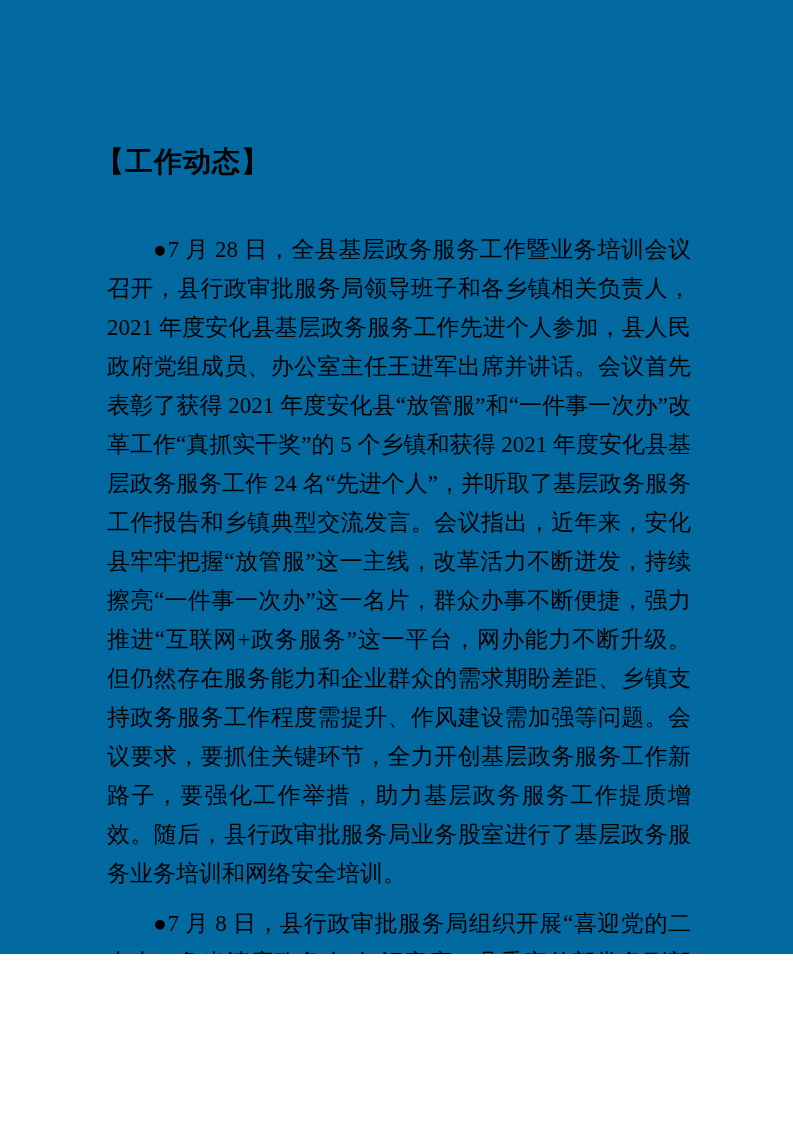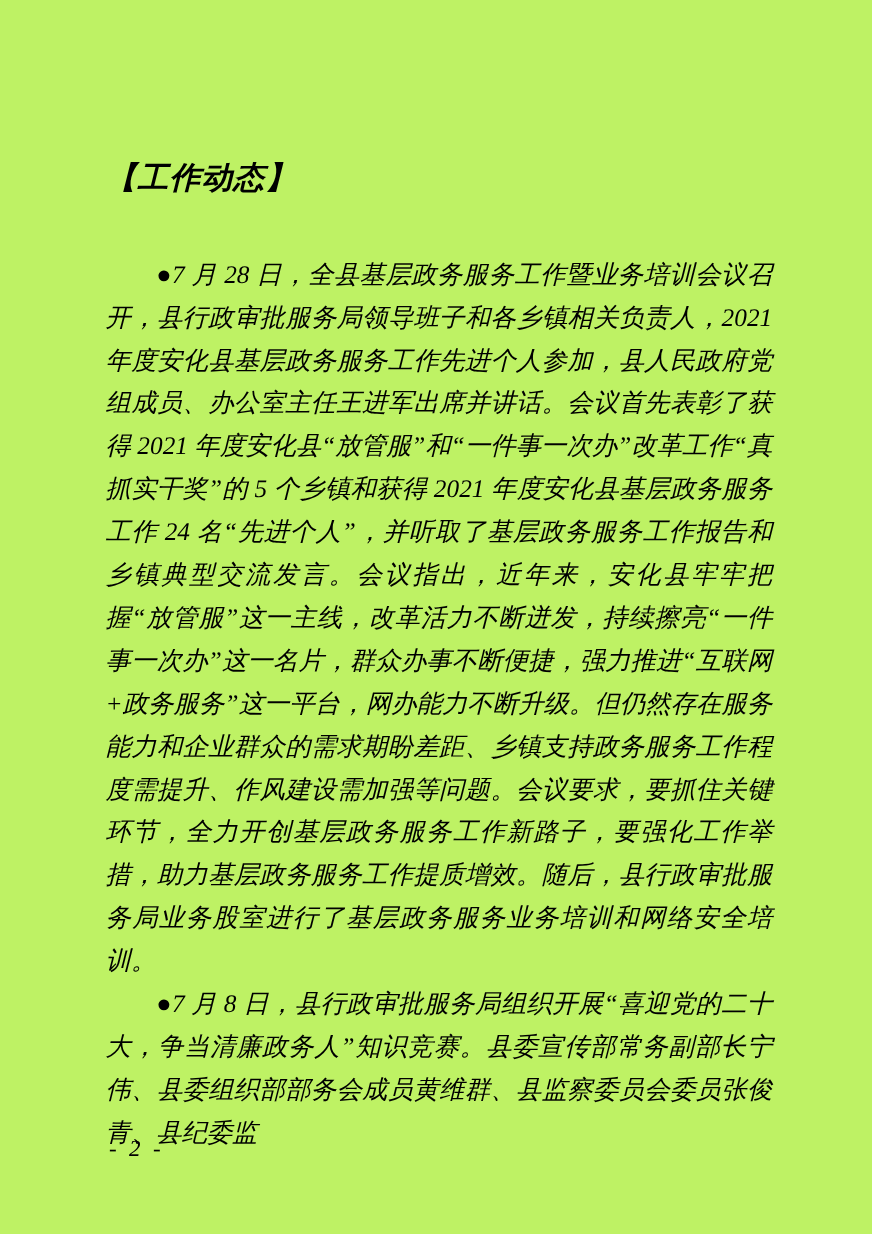--- a/index.html
+++ b/index.html
@@ -3,45 +3,44 @@
 <meta charset="utf-8">
 <style>
   html, body {
     margin: 0;
     padding: 0;
     background: #ffffff;
   }
   .page {
     position: relative;
     width: 793px;
-    height: 1122px;
-    background: #bef264;
+    height: 954px;
+    background: #0369a1;
     color: #000000;
     font-family: "Liberation Serif", serif;
     overflow: hidden;
     box-sizing: border-box;
-    font-style: italic;
   }
   .content {
     position: absolute;
     left: 96px;
     top: 144px;
     width: 606px;
   }
   .section-heading {
     font-family: "Liberation Sans", sans-serif;
     font-weight: bold;
     font-size: 28px;
     line-height: 36px;
     letter-spacing: 1px;
     margin: 0 0 50px 0;
     color: #000000;
   }
   .para {
-    margin: 0;
+    margin: 11px;
     font-size: 23px;
     line-height: 39px;
     text-align: justify;
     text-justify: inter-character;
     text-indent: 2em;
     color: #000000;
     word-break: break-all;
   }
   .page-number {
     position: absolute;

